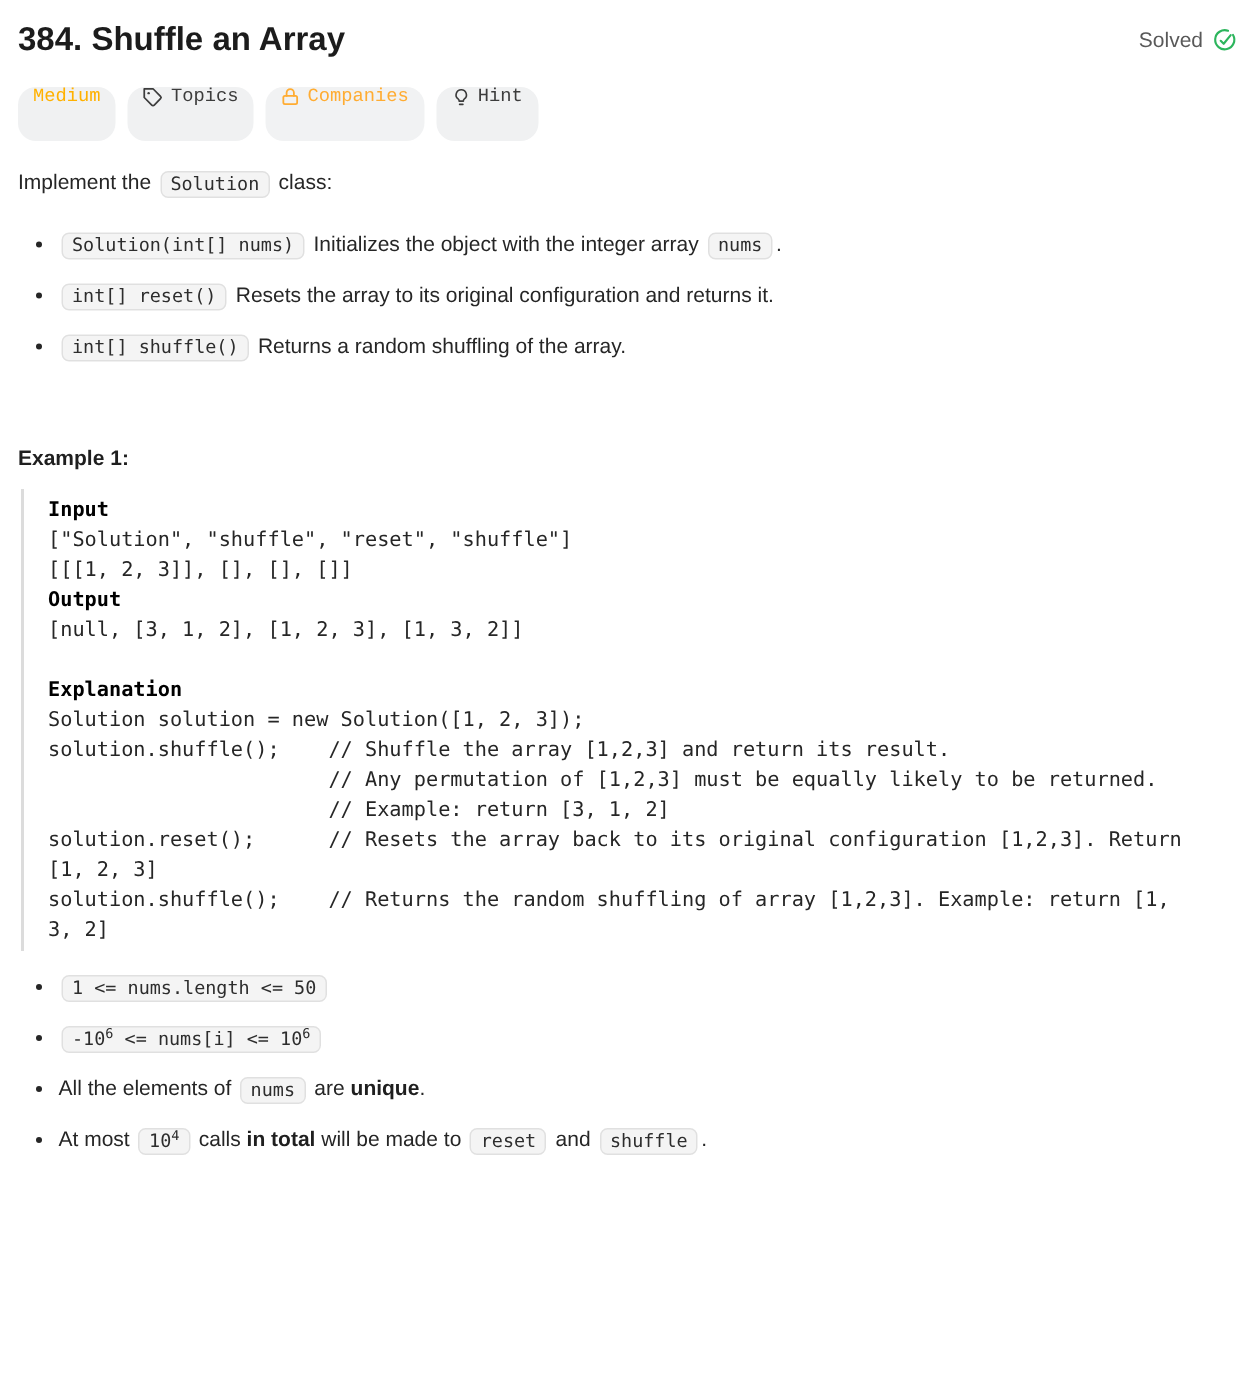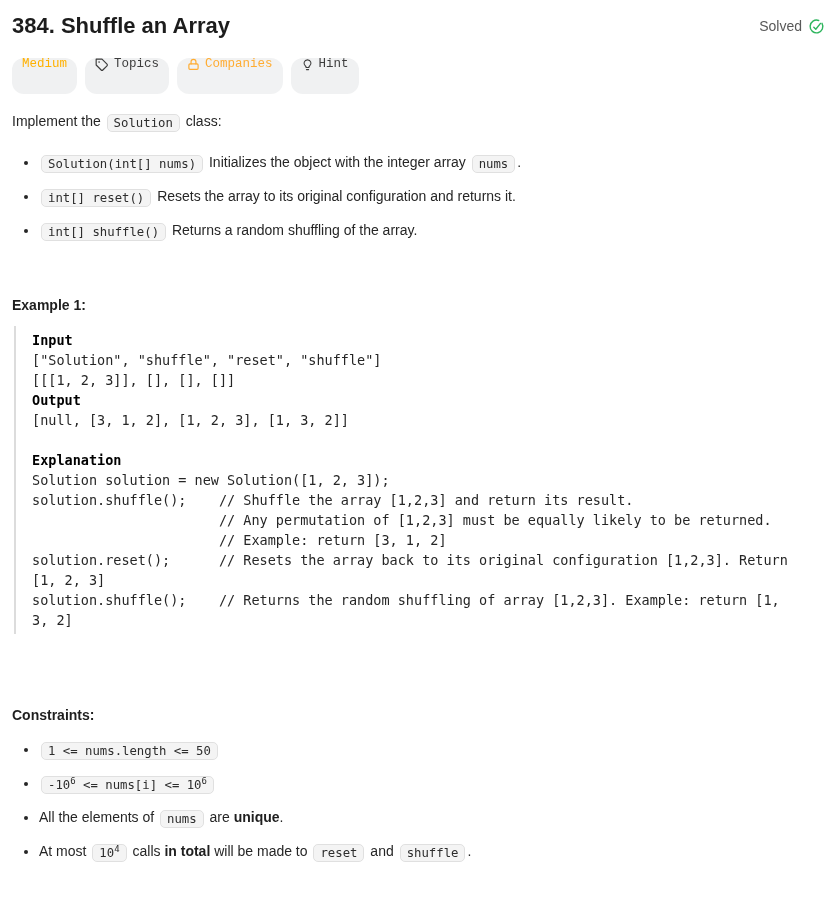--- a/index.html
+++ b/index.html
@@ -104,21 +104,20 @@
     <ul class="methods">
         <li><code class="ic">Solution(int[] nums)</code> Initializes the object with the integer array <code class="ic">nums</code>.</li>
         <li><code class="ic">int[] reset()</code> Resets the array to its original configuration and returns it.</li>
         <li><code class="ic">int[] shuffle()</code> Returns a random shuffling of the array.</li>
       </ul>
 
     <p class="ex-h"><strong>Example 1:</strong></p>
 
     <pre class="example"><div class="ln"><b>Input</b></div><div class="ln">["Solution", "shuffle", "reset", "shuffle"]</div><div class="ln">[[[1, 2, 3]], [], [], []]</div><div class="ln"><b>Output</b></div><div class="ln">[null, [3, 1, 2], [1, 2, 3], [1, 3, 2]]</div><div class="ln">&nbsp;</div><div class="ln"><b>Explanation</b></div><div class="ln">Solution solution = new Solution([1, 2, 3]);</div><div class="ln">solution.shuffle();    // Shuffle the array [1,2,3] and return its result.</div><div class="ln">                       // Any permutation of [1,2,3] must be equally likely to be returned.</div><div class="ln">                       // Example: return [3, 1, 2]</div><div class="ln">solution.reset();      // Resets the array back to its original configuration [1,2,3]. Return</div><div class="ln">[1, 2, 3]</div><div class="ln">solution.shuffle();    // Returns the random shuffling of array [1,2,3]. Example: return [1,</div><div class="ln">3, 2]</div></pre>
 
-    <p class="con-h"><strong>Constraints:</strong></p>
 
     <ul class="constraints">
         <li><code class="ic">1 &lt;= nums.length &lt;= 50</code></li>
         <li><code class="ic">-10<sup>6</sup> &lt;= nums[i] &lt;= 10<sup>6</sup></code></li>
         <li>All the elements of <code class="ic">nums</code> are <strong>unique</strong>.</li>
         <li>At most <code class="ic">10<sup>4</sup></code> calls <strong>in total</strong> will be made to <code class="ic">reset</code> and <code class="ic">shuffle</code>.</li>
       </ul>
   </div>
 
 </div>

